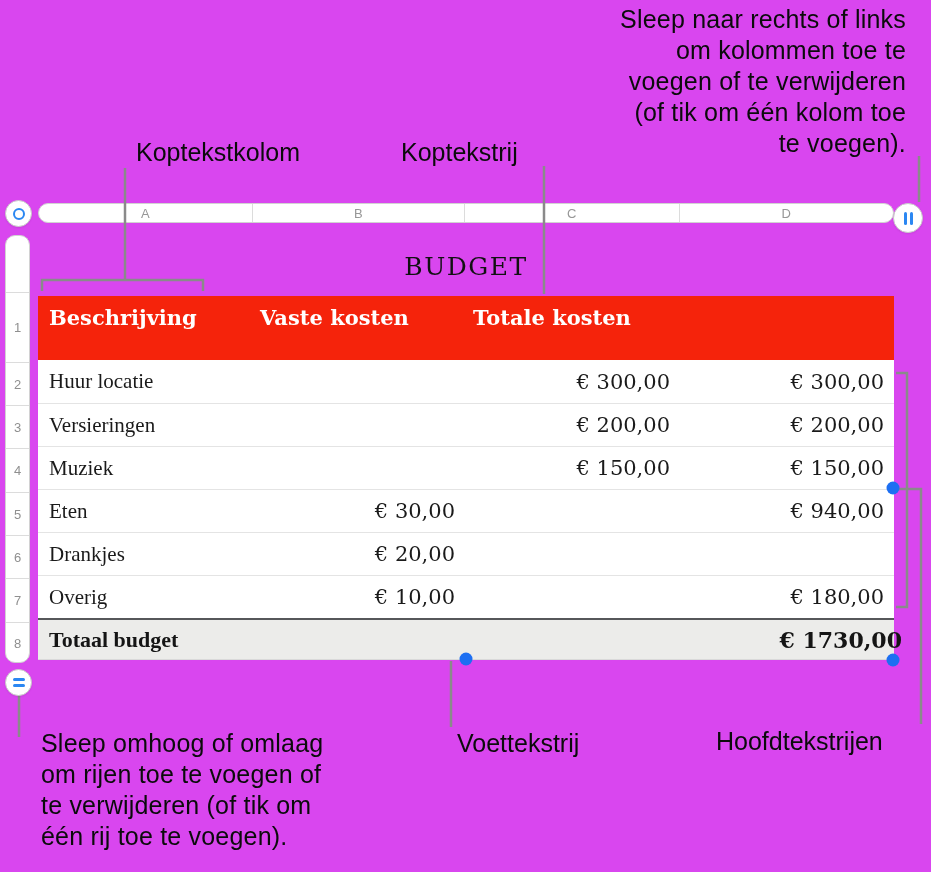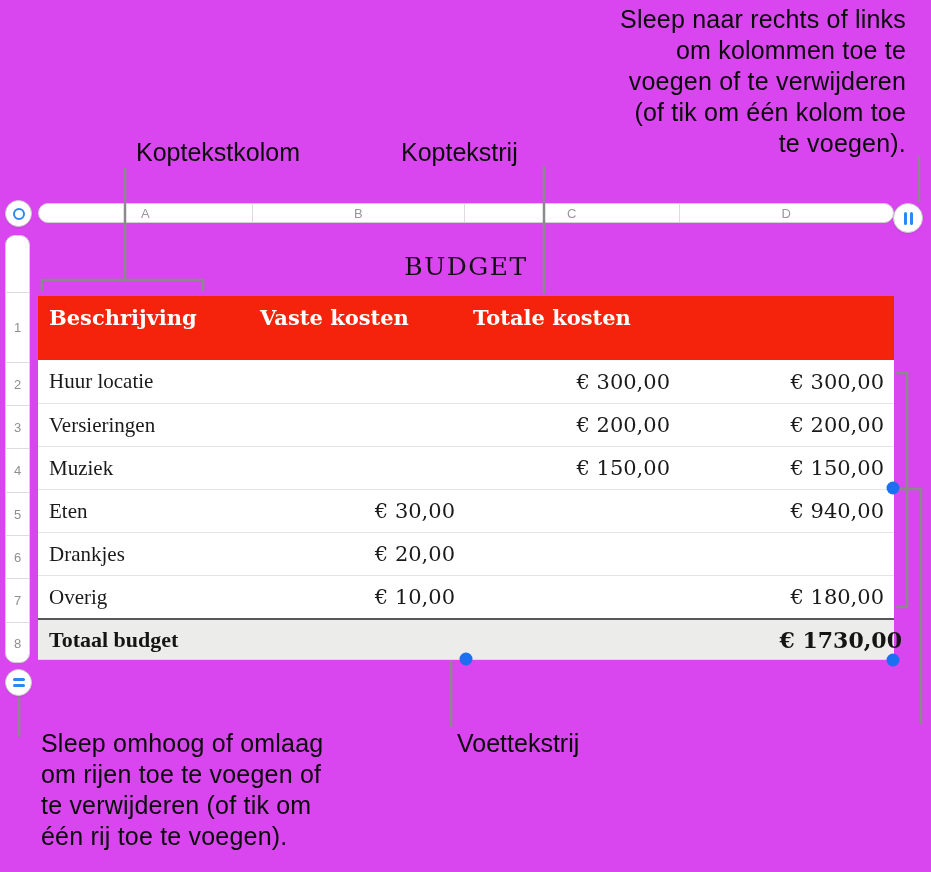--- a/index.html
+++ b/index.html
@@ -262,19 +262,20 @@
   <div class="dot" style="left: 893px; top: 660px;"></div>
 
   <div class="ctl-circle" style="left: 5px; top: 669px; width: 27px; height: 27px;">
     <span class="hbars">
         <i></i>
         <i></i>
       </span>
   </div>
 
   <div class="callout-label" style="left: 457px; top: 728px;">Voettekstrij</div>
+  <div class="callout-label" style="left: 716px; top: 726px;">Hoofdtekstrijen</div>
 
   <div class="ann" style="left: 17px; top: 728px; margin-left: 24px;">Sleep omhoog of omlaag
 om rijen toe te voegen of
 te verwijderen (of tik om
 één rij toe te voegen).</div>
 
 </div>
 
 </body></html>

